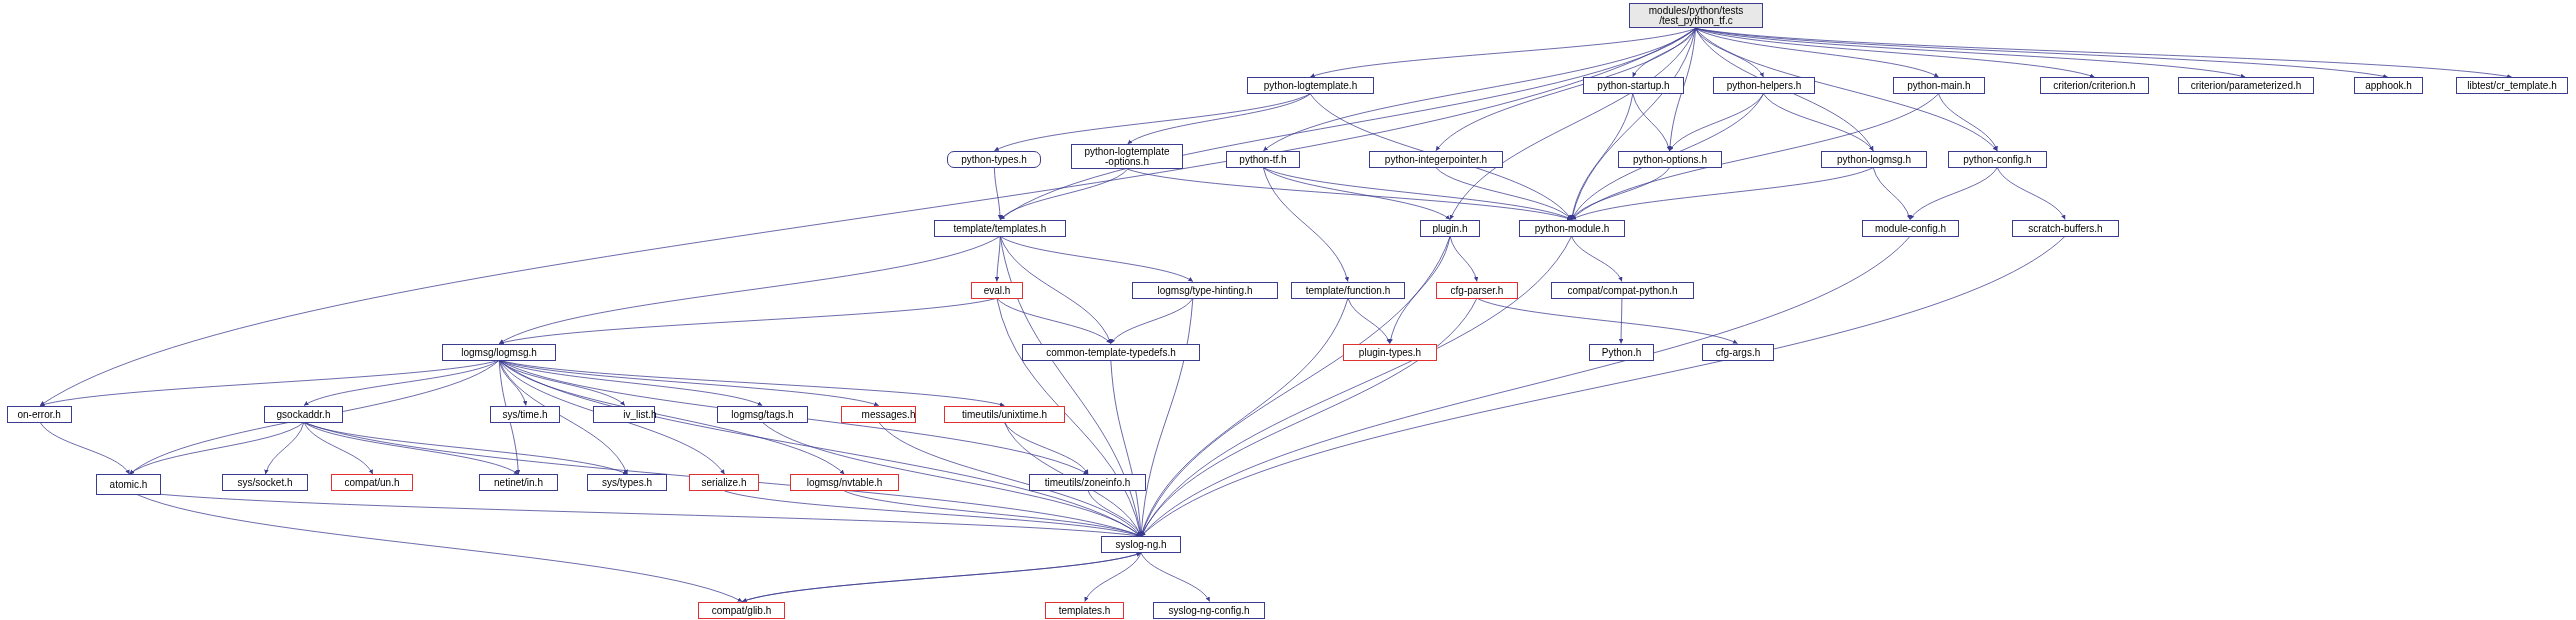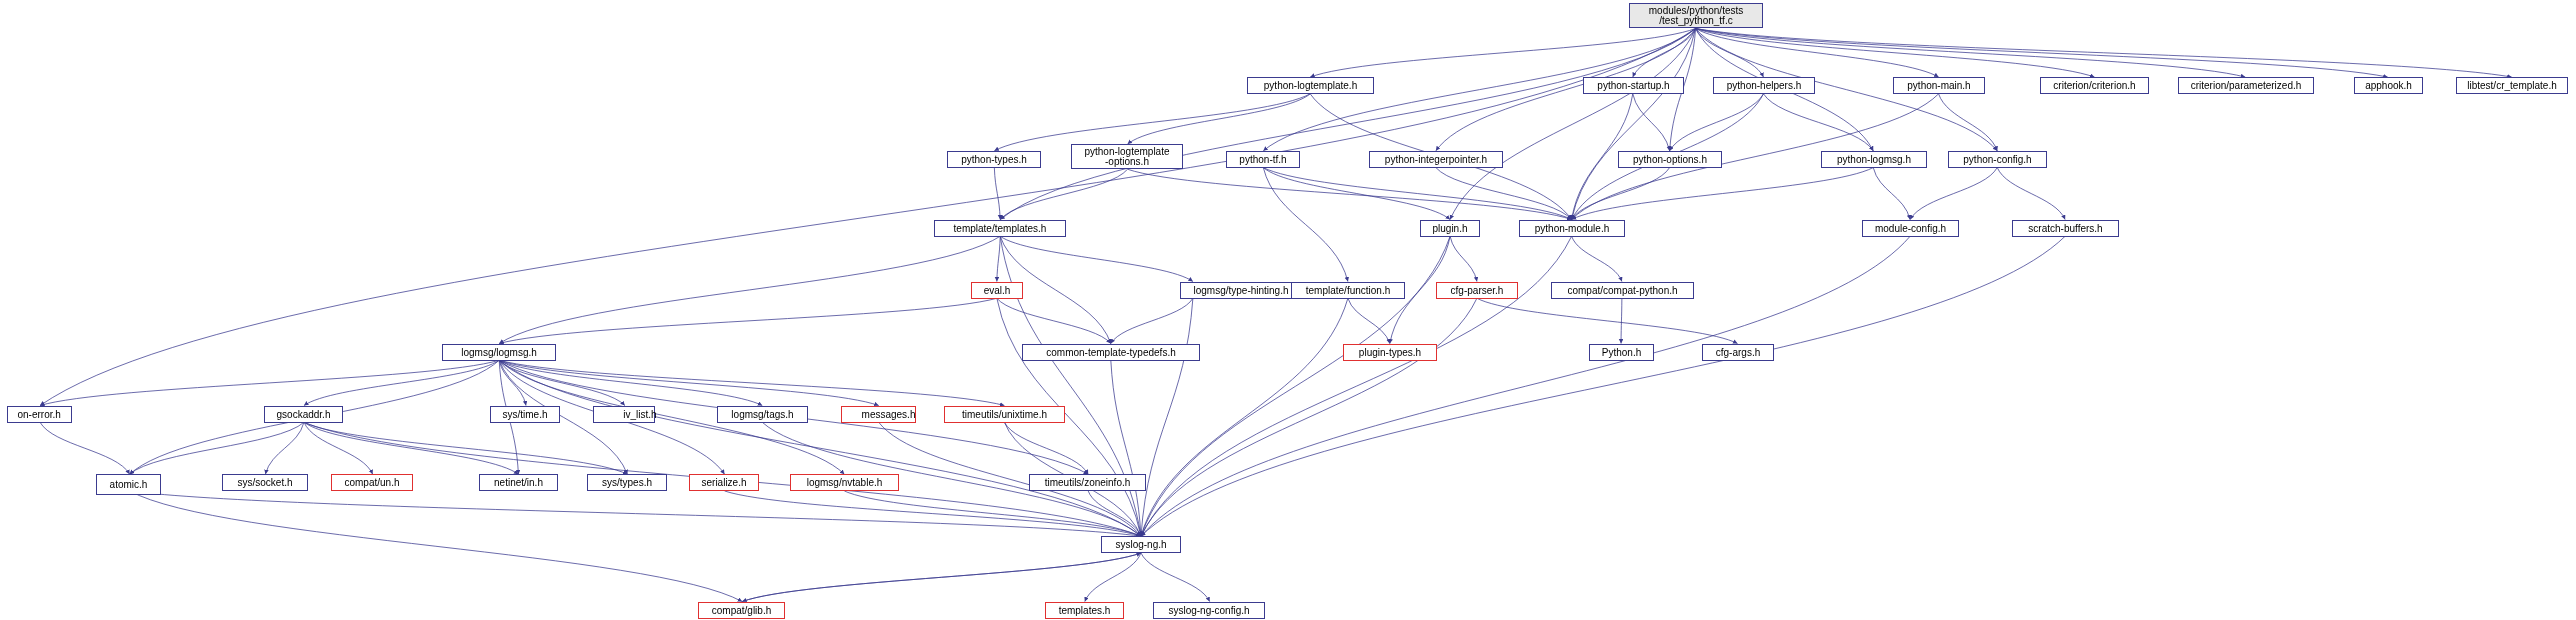--- a/index.html
+++ b/index.html
@@ -156,35 +156,35 @@
 <div class="node root" style="left: 1629px; top: 3.4px; width: 134px; height: 25px;">modules/python/tests
 /test_python_tf.c</div>
     <div class="node" style="left: 1247px; top: 77px; width: 127px; height: 17px;">python-logtemplate.h</div>
     <div class="node" style="left: 1583px; top: 77px; width: 101px; height: 17px;">python-startup.h</div>
     <div class="node" style="left: 1713px; top: 77px; width: 102px; height: 17px;">python-helpers.h</div>
     <div class="node" style="left: 1893px; top: 77px; width: 92px; height: 17px;">python-main.h</div>
     <div class="node" style="left: 2040px; top: 77px; width: 109px; height: 17px;">criterion/criterion.h</div>
     <div class="node" style="left: 2178px; top: 77px; width: 136px; height: 17px;">criterion/parameterized.h</div>
     <div class="node" style="left: 2354px; top: 77px; width: 69px; height: 17px;">apphook.h</div>
     <div class="node" style="left: 2456px; top: 77px; width: 112px; height: 17px;">libtest/cr_template.h</div>
-    <div class="node" style="left: 947px; top: 151px; width: 94px; height: 17px;">python-types.h</div>
+    <div class="node" style="left: 947px; top: 151px; width: 94px; height: 17px; border-radius: 7px;">python-types.h</div>
     <div class="node" style="left: 1071px; top: 144px; width: 112px; height: 25px;">python-logtemplate
 -options.h</div>
     <div class="node" style="left: 1226px; top: 151px; width: 74px; height: 17px;">python-tf.h</div>
     <div class="node" style="left: 1369px; top: 151px; width: 134px; height: 17px;">python-integerpointer.h</div>
     <div class="node" style="left: 1618px; top: 151px; width: 104px; height: 17px;">python-options.h</div>
     <div class="node" style="left: 1821px; top: 151px; width: 106px; height: 17px;">python-logmsg.h</div>
     <div class="node" style="left: 1948px; top: 151px; width: 99px; height: 17px;">python-config.h</div>
     <div class="node" style="left: 934px; top: 220px; width: 132px; height: 17px;">template/templates.h</div>
     <div class="node" style="left: 1420px; top: 220px; width: 60px; height: 17px;">plugin.h</div>
     <div class="node" style="left: 1519px; top: 220px; width: 106px; height: 17px;">python-module.h</div>
     <div class="node" style="left: 1862px; top: 220px; width: 97px; height: 17px;">module-config.h</div>
     <div class="node" style="left: 2012px; top: 220px; width: 107px; height: 17px;">scratch-buffers.h</div>
     <div class="node red" style="left: 971px; top: 282px; width: 52px; height: 17px;">eval.h</div>
-    <div class="node" style="left: 1180px; top: 282px; width: 122px; height: 17px;">logmsg/type-hinting.h</div>
+    <div class="node" style="left: 1132px; top: 282px; width: 146px; height: 17px;">logmsg/type-hinting.h</div>
     <div class="node" style="left: 1291px; top: 282px; width: 114px; height: 17px;">template/function.h</div>
     <div class="node red" style="left: 1436px; top: 282px; width: 82px; height: 17px;">cfg-parser.h</div>
     <div class="node" style="left: 1551px; top: 282px; width: 143px; height: 17px;">compat/compat-python.h</div>
     <div class="node" style="left: 1022px; top: 344px; width: 178px; height: 17px;">common-template-typedefs.h</div>
     <div class="node red" style="left: 1343px; top: 344px; width: 94px; height: 17px;">plugin-types.h</div>
     <div class="node" style="left: 1589px; top: 344px; width: 65px; height: 17px;">Python.h</div>
     <div class="node" style="left: 1702px; top: 344px; width: 72px; height: 17px;">cfg-args.h</div>
     <div class="node" style="left: 442px; top: 344px; width: 114px; height: 17px;">logmsg/logmsg.h</div>
     <div class="node" style="left: 6.7px; top: 406px; width: 65px; height: 17px;">on-error.h</div>
     <div class="node" style="left: 264px; top: 406px; width: 79px; height: 17px;">gsockaddr.h</div>

